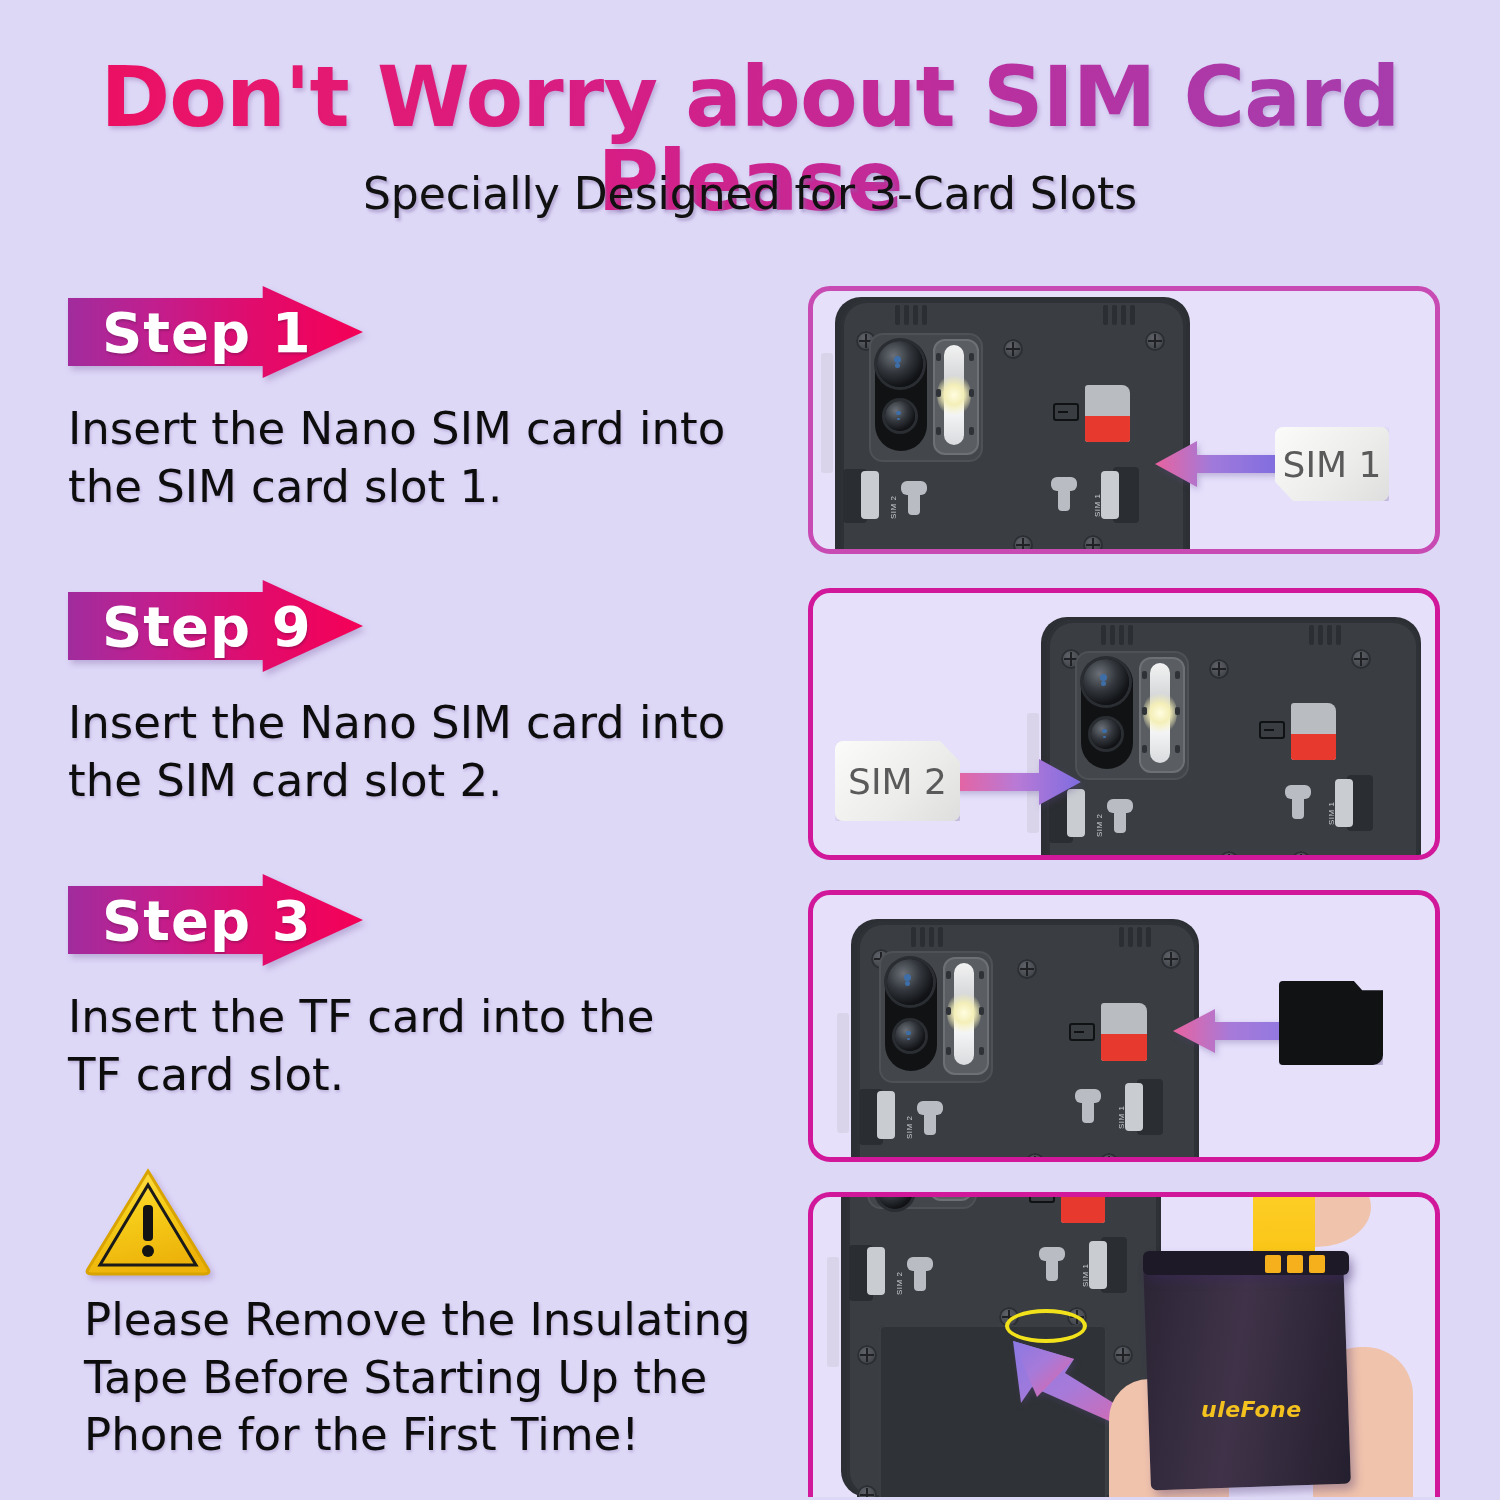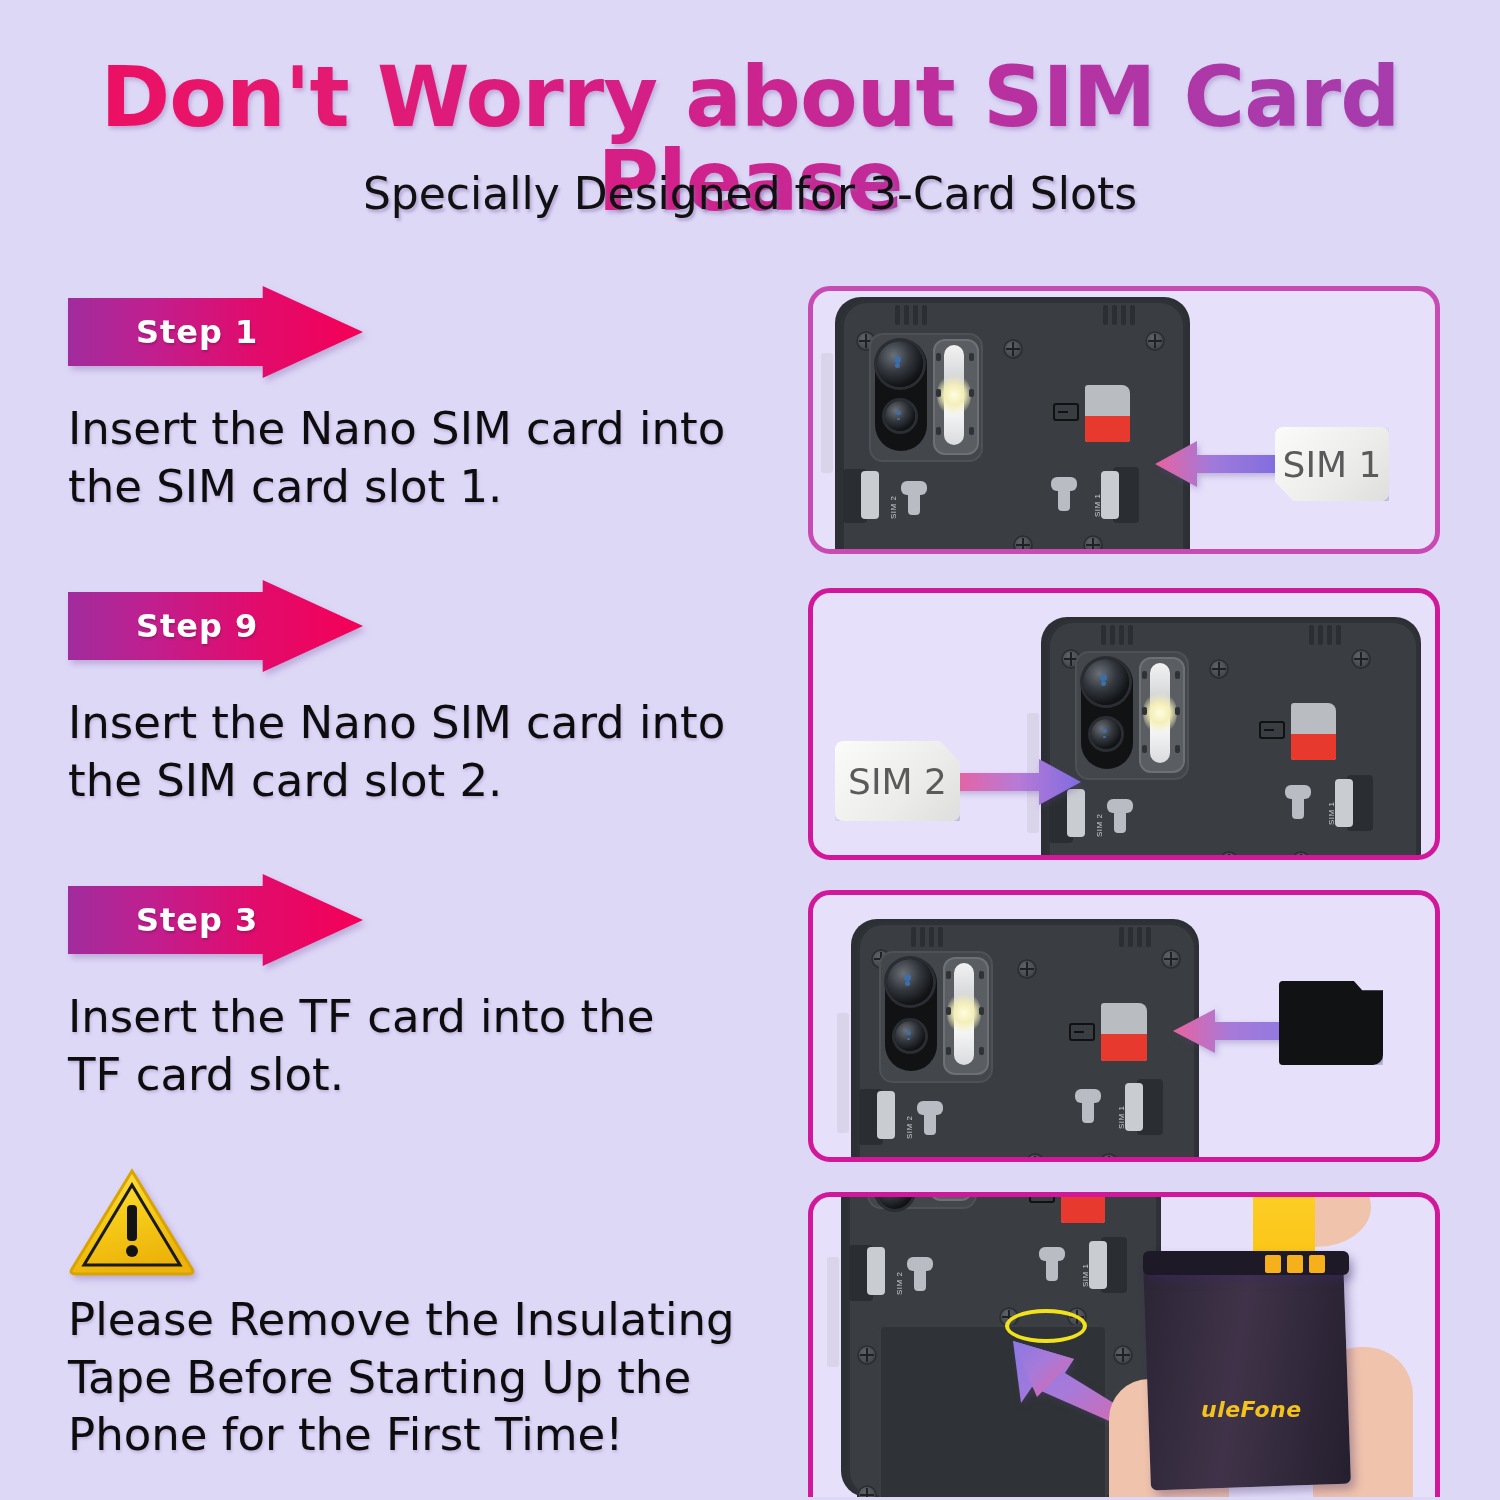--- a/index.html
+++ b/index.html
@@ -35,23 +35,23 @@
     position:relative;height:92px;
     filter:drop-shadow(3px 4px 3px rgba(120,90,160,.35));
   }
   .badge-inner{
     position:relative;height:92px;width:100%;
     background:linear-gradient(90deg,#a12c9d 0%,#c01f8f 28%,#e00c6d 62%,#f50056 100%);
     clip-path:polygon(0 13%,66% 13%,66% 0,100% 50%,66% 100%,66% 87%,0 87%);
     display:flex;align-items:center;
   }
   .badge-label{
-    color:#ffffff;font-size:32px;font-weight:bold;
+    color:#ffffff;font-size:56px;font-weight:bold;
     font-family:"DejaVu Sans","Liberation Sans",sans-serif;
-    padding-left:68px;letter-spacing:1px;
+    padding-left:34px;letter-spacing:1px;
     text-shadow:1px 2px 2px rgba(90,20,70,.35);
   }
   .step-text{
     margin-top:22px;font-size:45px;color:#0d0d0d;line-height:1.28;
     font-family:"DejaVu Sans","Liberation Sans",sans-serif;
     text-shadow:1px 2px 3px rgba(140,120,180,.40);
     white-space:pre-line;
   }
   .warn{position:absolute;left:68px;}
   .warn-icon{width:128px;height:112px;display:block;
@@ -172,21 +172,21 @@
   <div class="step" style="top:604px;width:295px;">
     <div class="badge">
       <div class="badge-inner">
         <div class="badge-label">Step 3</div>
       </div>
     </div>
     <div class="step-text" style="width:660px;">Insert the TF card into the
 TF card slot.</div>
   </div>
 
-  <div class="warn" style="top:895px;width:690px;">
+  <div class="warn" style="top:895px;width:690px;margin-left:16px;">
     <svg class="warn-icon" viewBox="0 0 128 112">
       <defs>
         <linearGradient id="wg" x1="0" y1="0" x2="0.3" y2="1">
           <stop offset="0%" stop-color="#ffe259"></stop>
           <stop offset="45%" stop-color="#f7cf1b"></stop>
           <stop offset="100%" stop-color="#edb30a"></stop>
         </linearGradient>
       </defs>
       <path d="M64 6 L124 104 Q127 109 120 109 L8 109 Q1 109 4 104 Z" fill="url(#wg)" stroke="#d9a400" stroke-width="3"></path>
       <path d="M64 20 L112 100 L16 100 Z" fill="none" stroke="#1a1a1a" stroke-width="3"></path>

